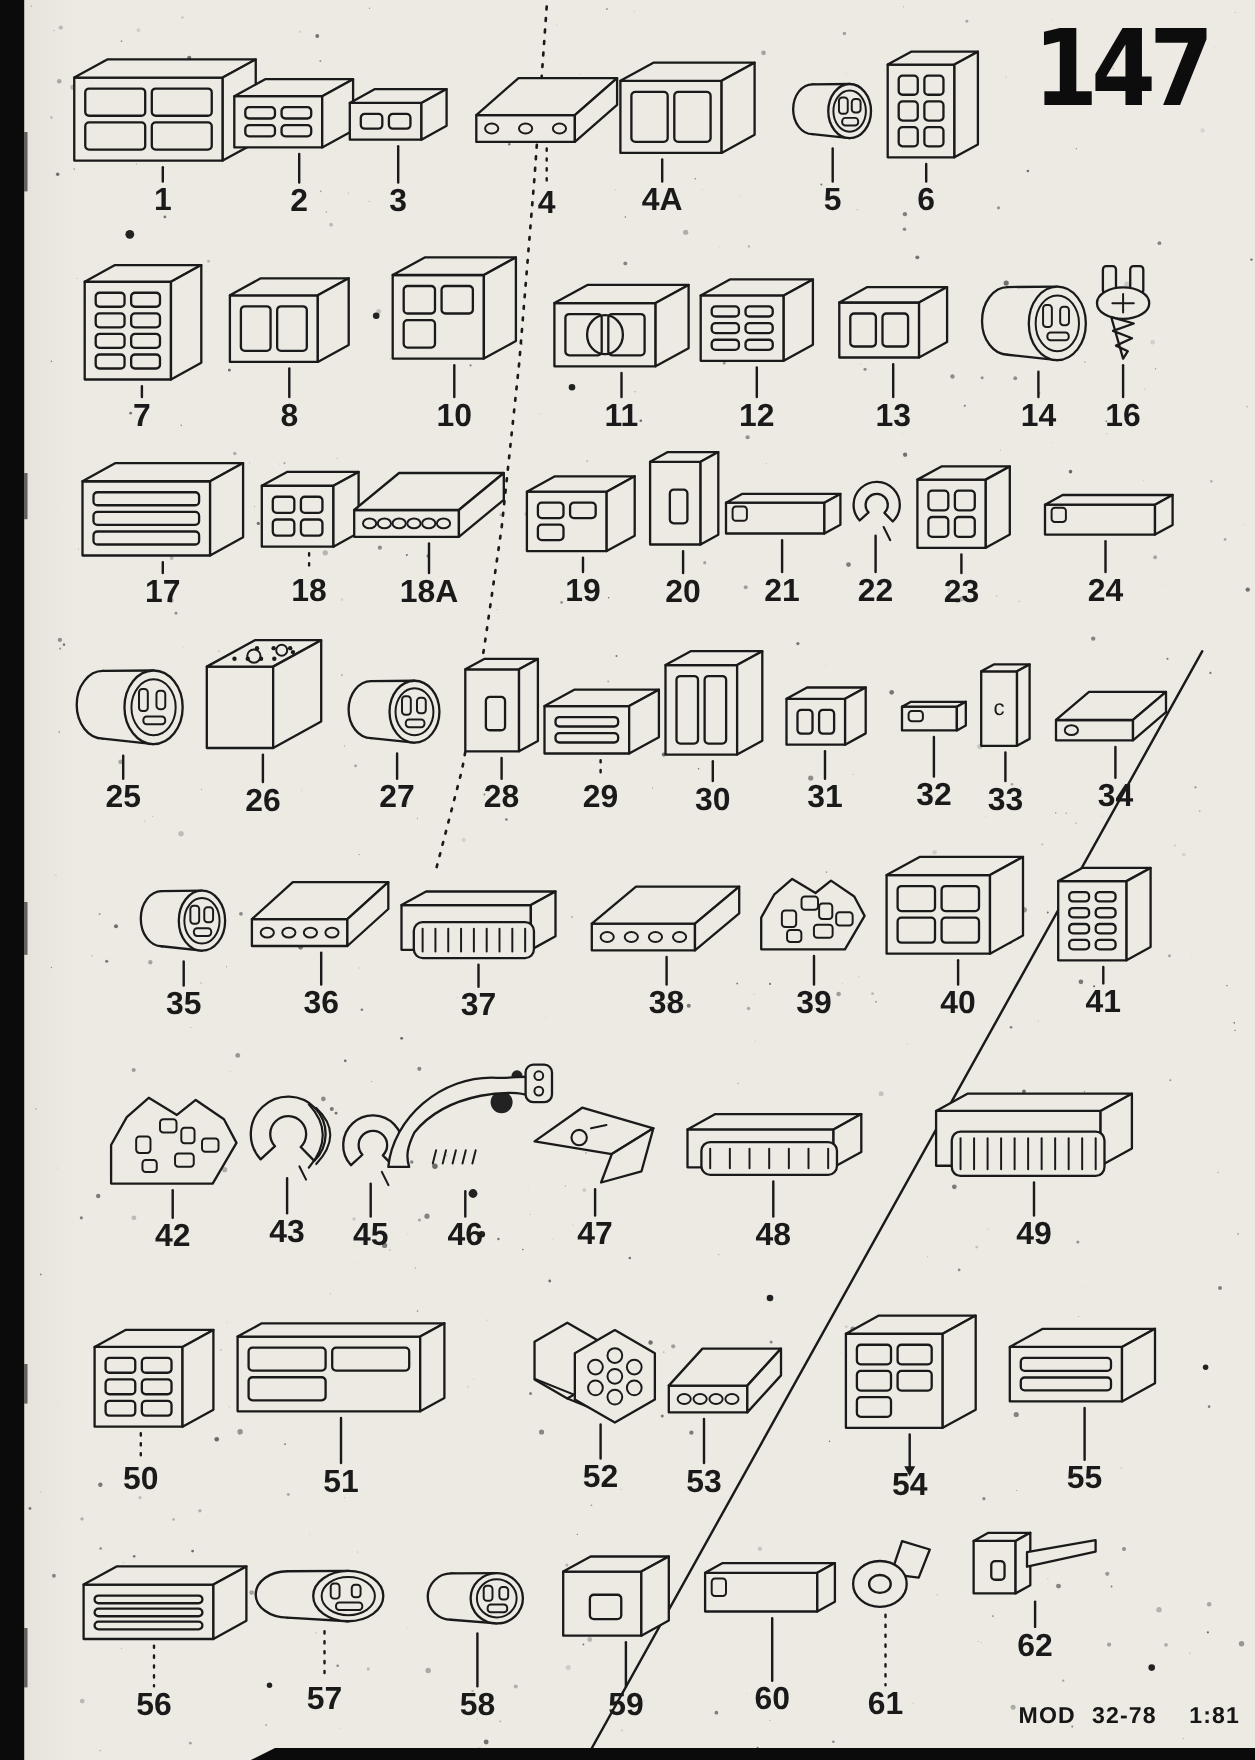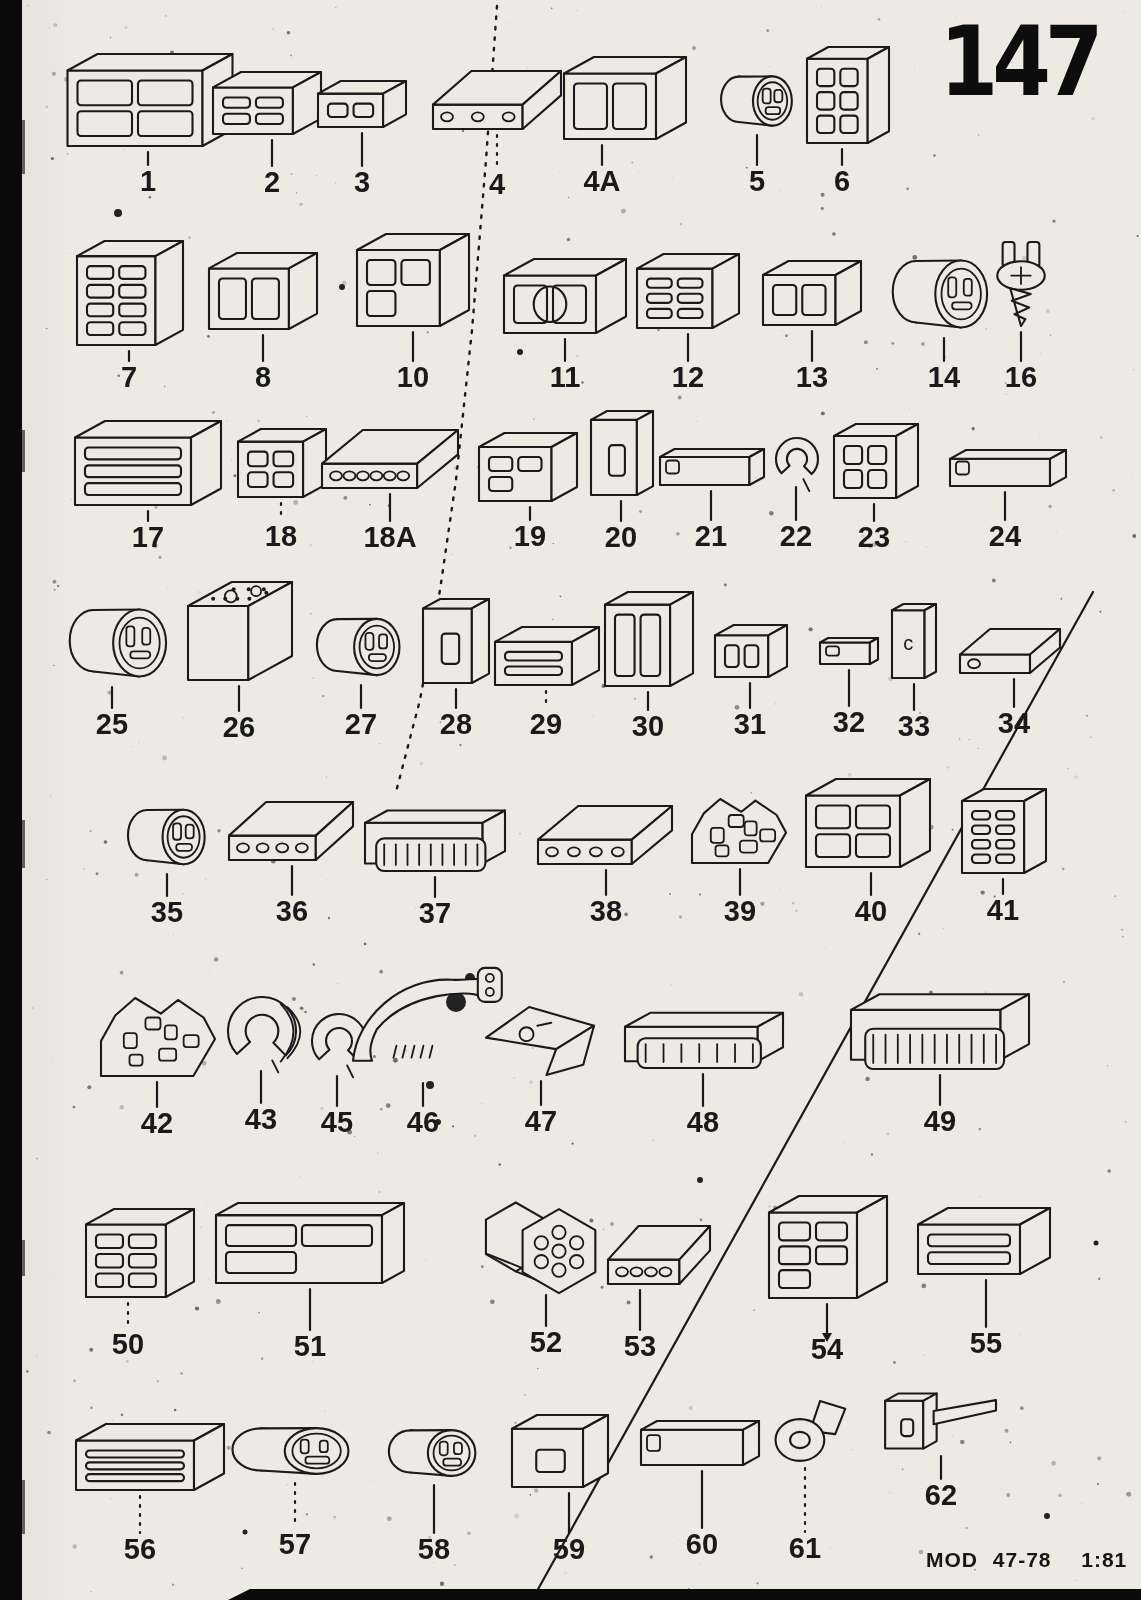--- a/index.html
+++ b/index.html
@@ -1213,14 +1213,14 @@
         <rect x="0" y="0" width="22" height="1600" fill="#0b0b0b"></rect>
         <rect x="22" y="120" width="3" height="54" fill="#0b0b0b" opacity="0.6"></rect>
         <rect x="22" y="430" width="3" height="42" fill="#0b0b0b" opacity="0.6"></rect>
         <rect x="22" y="820" width="3" height="48" fill="#0b0b0b" opacity="0.6"></rect>
         <rect x="22" y="1240" width="3" height="36" fill="#0b0b0b" opacity="0.6"></rect>
         <rect x="22" y="1480" width="3" height="54" fill="#0b0b0b" opacity="0.6"></rect>
         <path d="M228 1600L250 1589L1141 1589L1141 1600Z" fill="#0b0b0b"></path>
       </g>
     </svg>
   <div class="pagenum">147</div>
-  <div class="footer">MOD 47-78  1:81</div>
+  <div class="footer">MOD 32-78  1:81</div>
 </div>
 
 </body></html>

